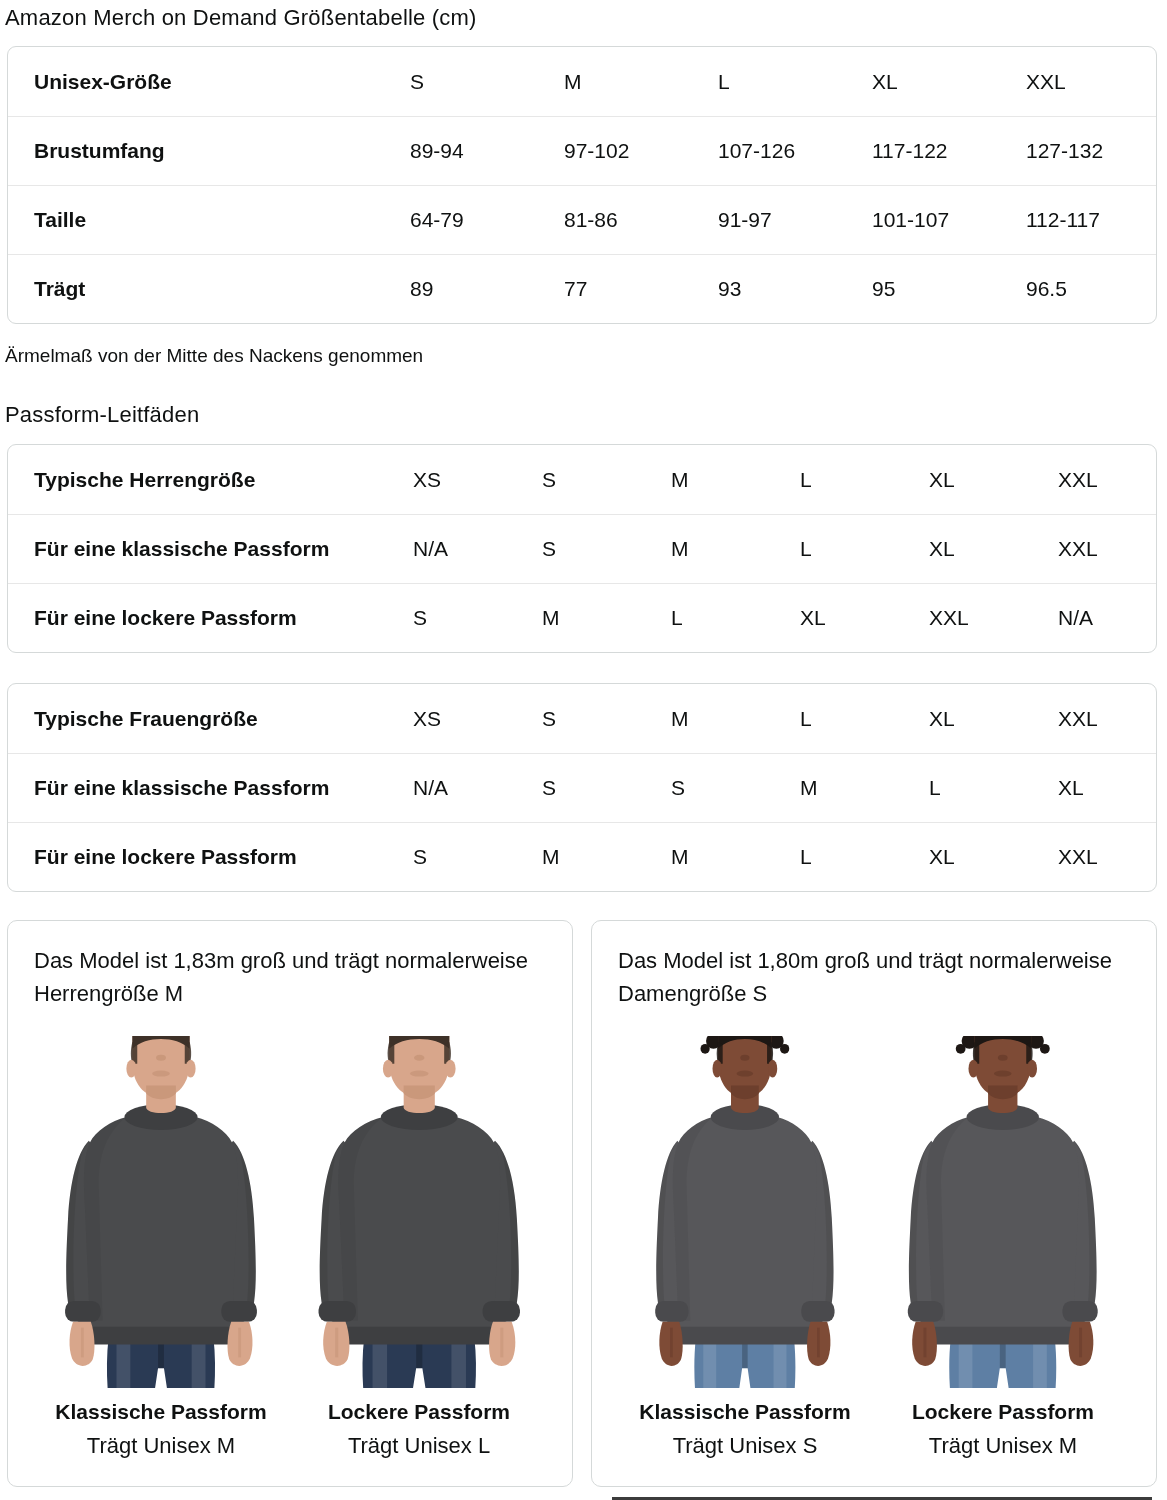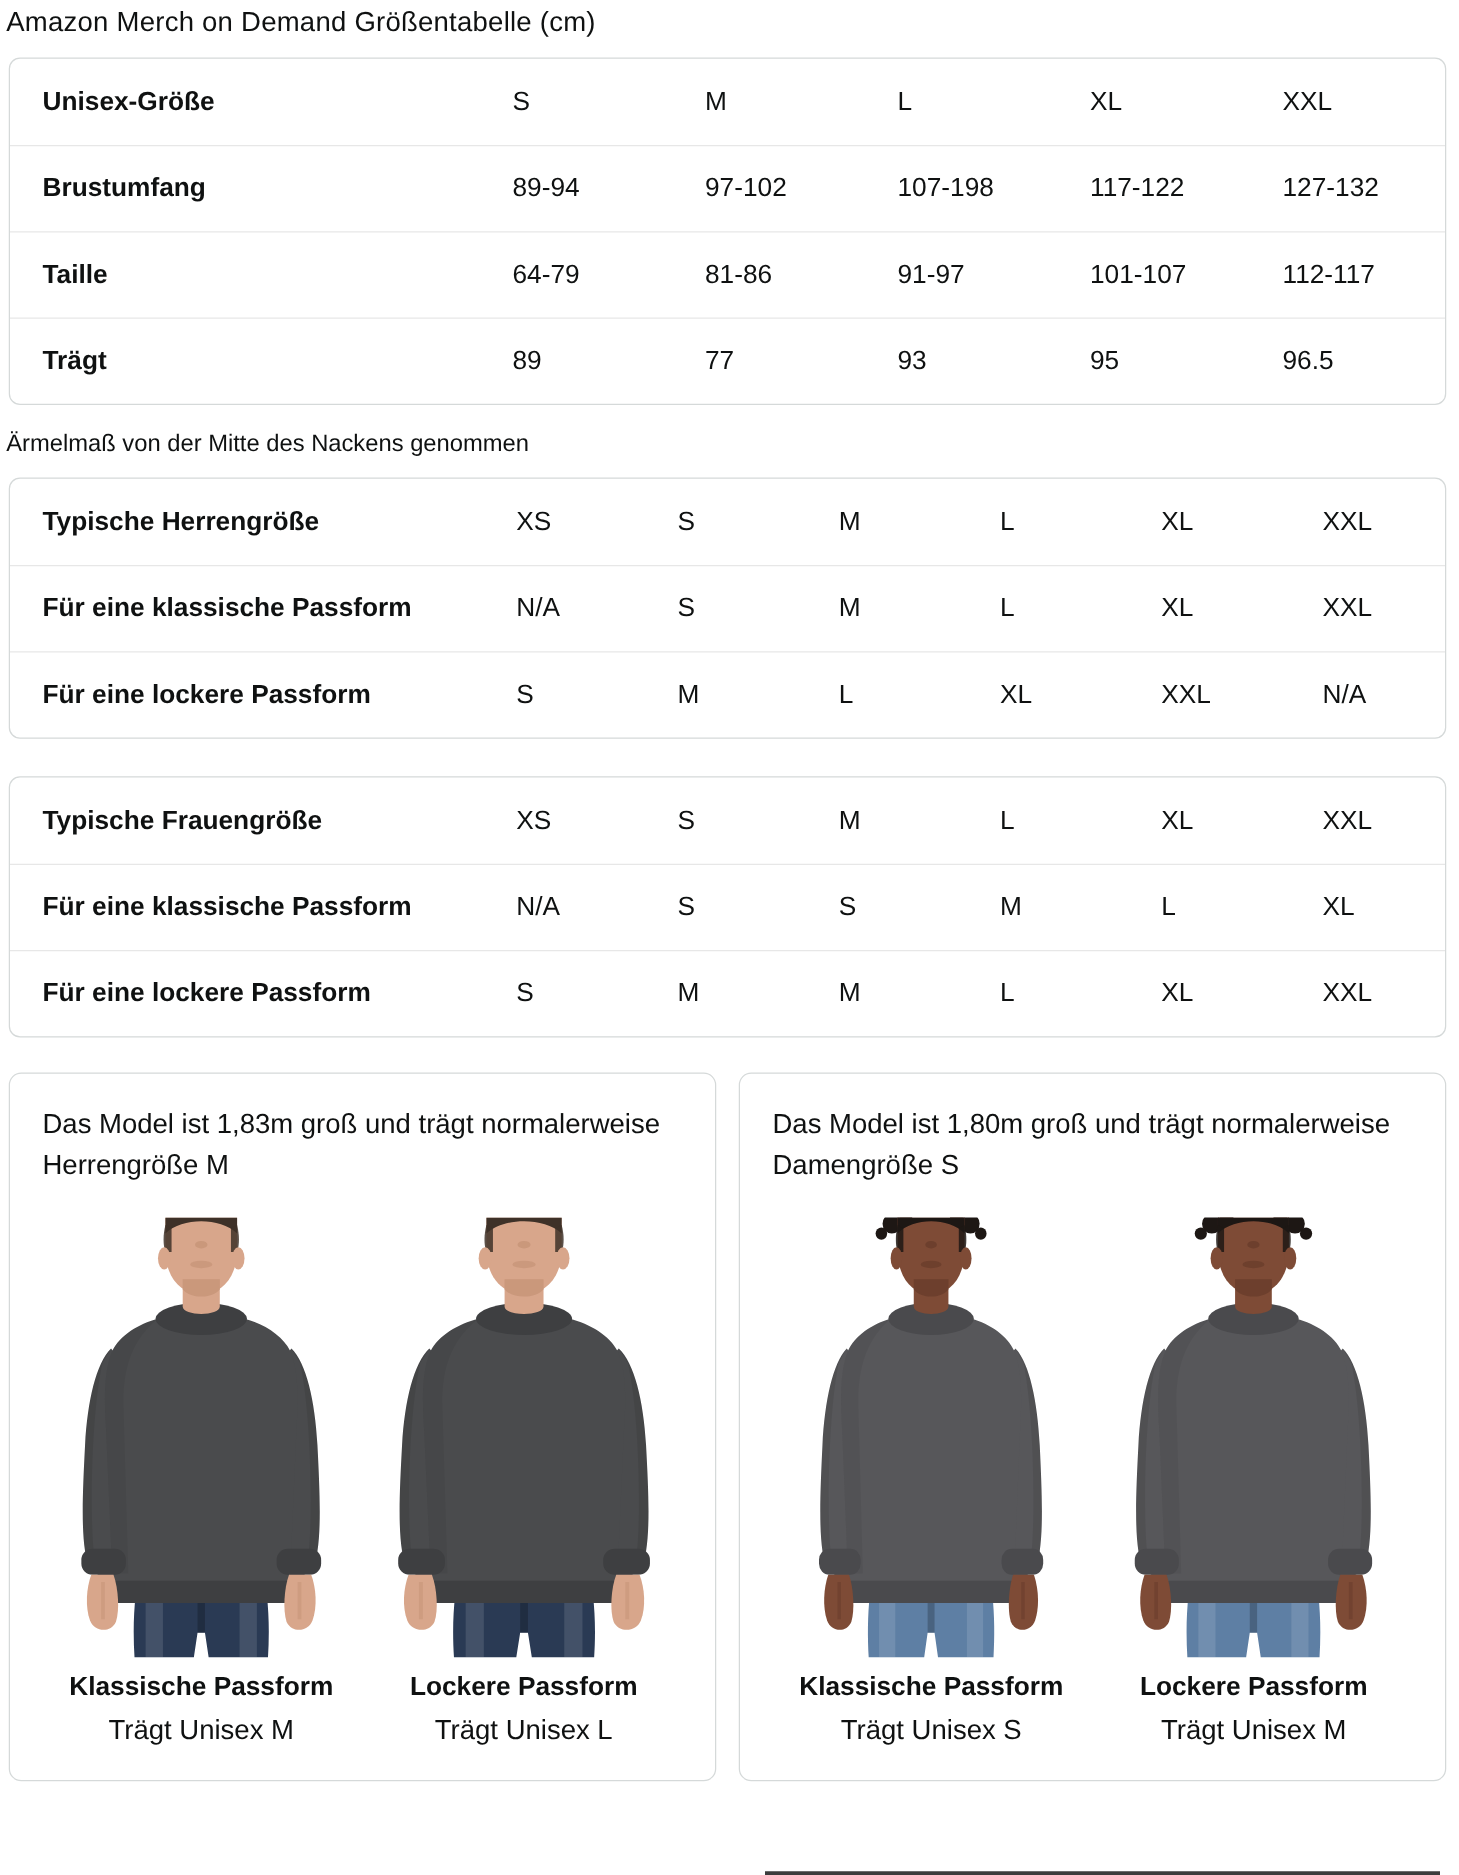--- a/index.html
+++ b/index.html
@@ -99,21 +99,21 @@
       <div class="cell">S</div>
       <div class="cell">M</div>
       <div class="cell">L</div>
       <div class="cell">XL</div>
       <div class="cell">XXL</div>
     </div>
     <div class="sg-row">
       <div class="cell label">Brustumfang</div>
       <div class="cell">89-94</div>
       <div class="cell">97-102</div>
-      <div class="cell">107-198</div>
+      <div class="cell">107-126</div>
       <div class="cell">117-122</div>
       <div class="cell">127-132</div>
     </div>
     <div class="sg-row">
       <div class="cell label">Taille</div>
       <div class="cell">64-79</div>
       <div class="cell">81-86</div>
       <div class="cell">91-97</div>
       <div class="cell">101-107</div>
       <div class="cell">112-117</div>
@@ -123,20 +123,21 @@
       <div class="cell">89</div>
       <div class="cell">77</div>
       <div class="cell">93</div>
       <div class="cell">95</div>
       <div class="cell">96.5</div>
     </div>
   </section>
 
   <p class="note">Ärmelmaß von der Mitte des Nackens genommen</p>
 
+  <h2 class="section-heading">Passform-Leitfäden</h2>
 
   <section class="sg-table t6 fit-table">
     <div class="sg-row">
       <div class="cell label">Typische Herrengröße</div>
       <div class="cell">XS</div>
       <div class="cell">S</div>
       <div class="cell">M</div>
       <div class="cell">L</div>
       <div class="cell">XL</div>
       <div class="cell">XXL</div>

